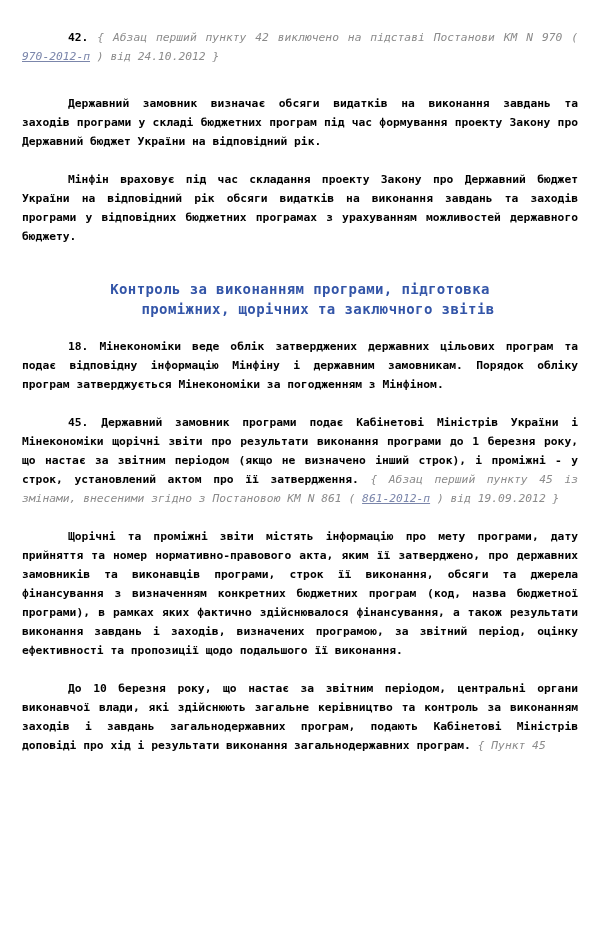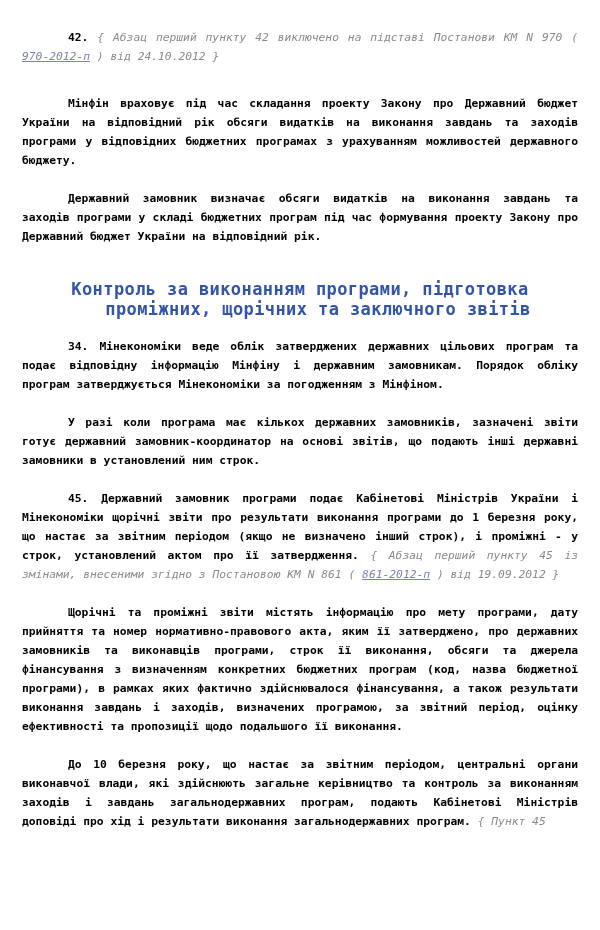--- a/index.html
+++ b/index.html
@@ -43,21 +43,21 @@
   }
   .lnk {
     color: #7b86ab;
     text-decoration: underline;
     font-style: italic;
     font-weight: normal;
   }
   .heading {
     color: #3355a8;
     font-weight: bold;
-    font-size: 17px;
+    font-size: 14px;
     line-height: 20px;
     text-align: center;
     margin: 0 0 18px 0;
   }
   .heading .l1 { display: block; letter-spacing: 0.4px; }
   .heading .l2 { display: block; letter-spacing: 0.4px; padding-left: 36px; text-align: center; }
   .spacer-top { height: 6px; }
   .gap-small { height: 9px; }
   .gap-head { height: 14px; }
 </style>
@@ -65,35 +65,34 @@
 <body>
 
 <div class="page">
 
   <div class="spacer-top"></div>
 
   <p class="para indent"><span class="num">42.</span> <span class="note">{ Абзац перший пункту 42 виключено на підставі Постанови КМ N 970 (</span> <a class="lnk" href="#">970-2012-п</a> <span class="note">) від 24.10.2012 }</span></p>
 
   <div class="gap-small"></div>
 
+  <p class="para indent">Державний замовник визначає обсяги видатків на виконання завдань та заходів програми у складі бюджетних програм під час формування проекту Закону про Державний бюджет України на відповідний рік.</p>
+
   <p class="para indent">Мінфін враховує під час складання проекту Закону про Державний бюджет України на відповідний рік обсяги видатків на виконання завдань та заходів програми у відповідних бюджетних програмах з урахуванням можливостей державного бюджету.</p>
-
-  <p class="para indent">Державний замовник визначає обсяги видатків на виконання завдань та заходів програми у складі бюджетних програм під час формування проекту Закону про Державний бюджет України на відповідний рік.</p>
 
   <div class="gap-head"></div>
 
   <div class="heading">
     <span class="l1">Контроль за виконанням програми, підготовка</span>
     <span class="l2">проміжних, щорічних та заключного звітів</span>
   </div>
 
-  <p class="para indent"><span class="num">34.</span> <span>Мінекономіки  веде облік затверджених державних цільових програм та подає відповідну інформацію Мінфіну і державним замовникам.  Порядок обліку програм затверджується Мінекономіки за погодженням з Мінфіном.</span></p>
+  <p class="para indent"><span class="num">18.</span> <span>Мінекономіки  веде облік затверджених державних цільових програм та подає відповідну інформацію Мінфіну і державним замовникам.  Порядок обліку програм затверджується Мінекономіки за погодженням з Мінфіном.</span></p>
 
 
-  <p class="para indent">У разі  коли програма має кількох державних замовників, зазначені звіти готує державний замовник-координатор на основі звітів,  що подають інші державні замовники в установлений ним строк.</p>
 
   <p class="para indent"><span class="num">45.</span> <span>Державний замовник програми подає Кабінетові Міністрів України і Мінекономіки щорічні звіти про результати виконання програми до 1 березня року, що настає за звітним періодом (якщо не визначено  інший  строк), і проміжні - у строк, установлений актом про її затвердження.</span> <span class="note">{ Абзац перший пункту 45 із змінами, внесеними згідно з Постановою КМ N 861 (</span> <a class="lnk" href="#">861-2012-п</a> <span class="note">) від 19.09.2012 }</span></p>
 
   <p class="para indent">Щорічні та проміжні звіти містять інформацію про мету програми,  дату прийняття та номер нормативно-правового акта, яким її затверджено,  про державних замовників та виконавців  програми, строк  її виконання,  обсяги та джерела фінансування з визначенням конкретних бюджетних програм (код,  назва бюджетної  програми),  в рамках  яких  фактично  здійснювалося  фінансування, а також результати виконання завдань і заходів,  визначених програмою,  за звітний період,  оцінку ефективності та пропозиції щодо подальшого її виконання.</p>
 
   <p class="para indent tight"><span>До 10 березня року, що настає за звітним періодом, центральні органи виконавчої влади,  які здійснюють загальне керівництво та контроль  за  виконанням заходів і завдань загальнодержавних програм,  подають Кабінетові Міністрів доповіді про хід і результати виконання загальнодержавних програм.</span> <span class="note">{ Пункт 45</span></p>
 
 </div>
 
 </body></html>

